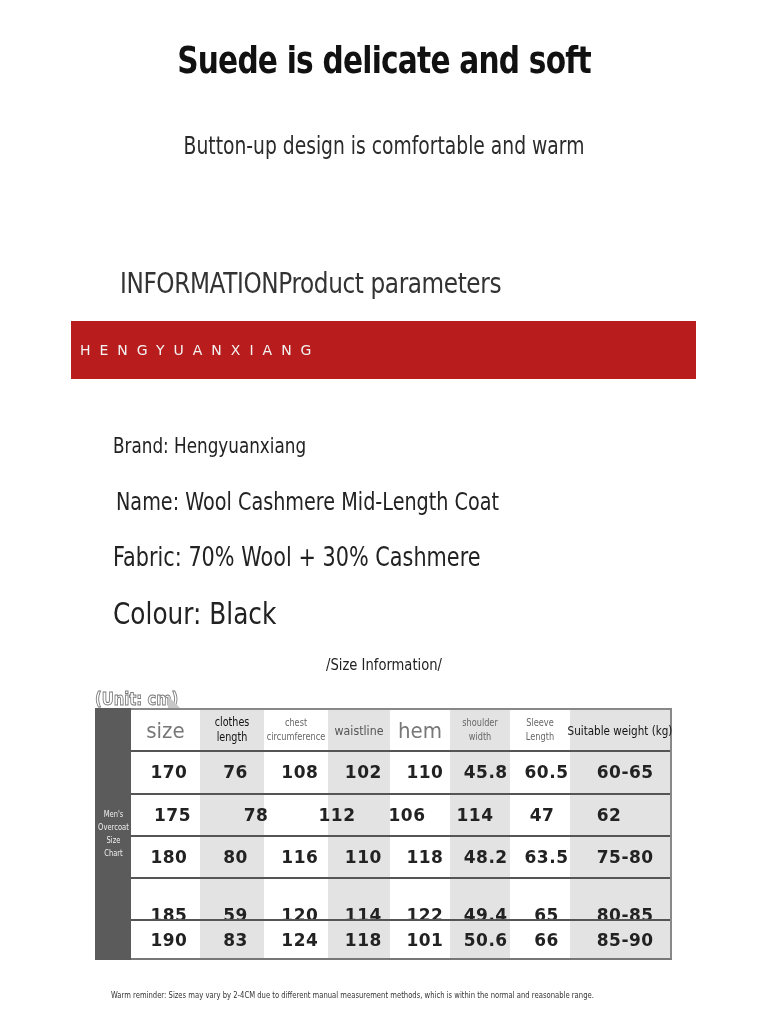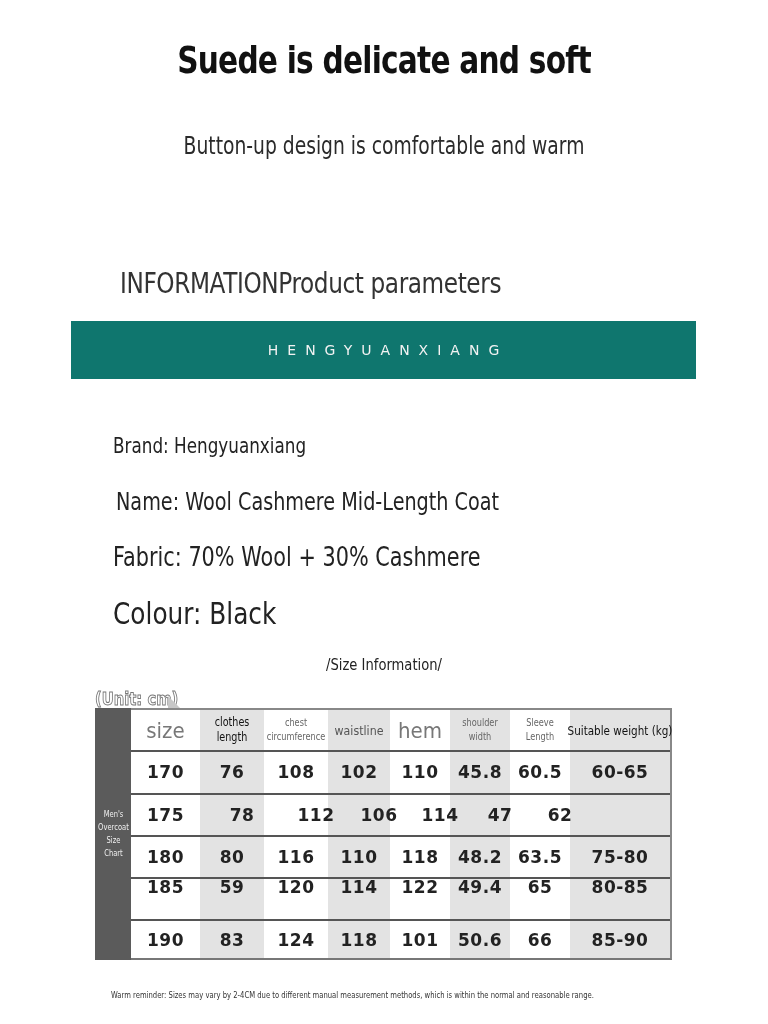--- a/index.html
+++ b/index.html
@@ -18,21 +18,21 @@
     transform: scaleX(0.78); transform-origin: center;
   }
   .info-heading {
     position: absolute; left: 120px; top: 266px;
     font-family: "DejaVu Sans", sans-serif; font-size: 29px; color: #333;
     letter-spacing: -0.5px;
     transform: scaleX(0.8); transform-origin: left center; white-space: nowrap;
   }
   .brand-bar {
     position: absolute; left: 71px; top: 321px; width: 625px; height: 58px;
-    background: #0f766e; display: flex; align-items: center; justify-content: center;
+    background: #b91c1c; display: flex; align-items: center; 
   }
   .brand-bar span {
     color: #f2f2f2; font-family: "DejaVu Sans", sans-serif; font-size: 14px;
     letter-spacing: 9px; padding-left: 9px;
   }
   .param {
     position: absolute; font-family: "DejaVu Sans", sans-serif; color: #222;
     transform: scaleX(0.8); transform-origin: left center; white-space: nowrap;
   }
   .p-brand { left: 113px; top: 434px; font-size: 21px; }
@@ -76,21 +76,21 @@
   .col-bg { position: absolute; top: 0; bottom: 0; }
   .row {
     position: absolute; left: 0; width: 539px; display: flex;
   }
   .row-line { position: absolute; left: 0; width: 539px; height: 2px; background: #555; }
   .cell {
     display: flex; align-items: center; justify-content: center; text-align: center;
     font-family: "DejaVu Sans", sans-serif; height: 100%;
   }
   .hdr .cell { color: #666; }
-  .val { font-size: 17px; font-weight: bold; color: #222; letter-spacing: 0.5px; }
+  .val { font-size: 17px; font-weight: bold; color: #222; letter-spacing: 0.5px; margin-left: 7px; }
   .h-big { font-size: 22px; color: #777 !important; transform: scaleX(0.9); }
   .h-small { font-size: 10px; line-height: 14px; transform: scaleX(0.82); }
   .h-small-dark { font-size: 12px; line-height: 15px; color: #111 !important; transform: scaleX(0.8); }
   .h-med { font-size: 13px; color: #555 !important; transform: scaleX(0.85); }
   .h-weight { font-size: 13px; color: #111 !important; transform: scaleX(0.8); white-space: nowrap; }
 
   .reminder {
     position: absolute; left: 111px; top: 989px;
     font-family: "DejaVu Sans", sans-serif; font-size: 9.5px; color: #333;
     transform: scaleX(0.72); transform-origin: left center; white-space: nowrap;
@@ -176,21 +176,21 @@
       <div class="cell val" style="width:64px">80</div>
       <div class="cell val" style="width:64px">116</div>
       <div class="cell val" style="width:62px">110</div>
       <div class="cell val" style="width:60px">118</div>
       <div class="cell val" style="width:60px">48.2</div>
       <div class="cell val" style="width:60px">63.5</div>
       <div class="cell val" style="width:100px">75-80</div>
     </div>
     <div class="row-line" style="top:167px"></div>
 
-    <div class="row" style="top:157px;height:40px">
+    <div class="row" style="top:185px;height:40px">
       <div class="cell val" style="width:69px">185</div>
       <div class="cell val" style="width:64px">59</div>
       <div class="cell val" style="width:64px">120</div>
       <div class="cell val" style="width:62px">114</div>
       <div class="cell val" style="width:60px">122</div>
       <div class="cell val" style="width:60px">49.4</div>
       <div class="cell val" style="width:60px">65</div>
       <div class="cell val" style="width:100px">80-85</div>
     </div>
     <div class="row-line" style="top:209px"></div>

